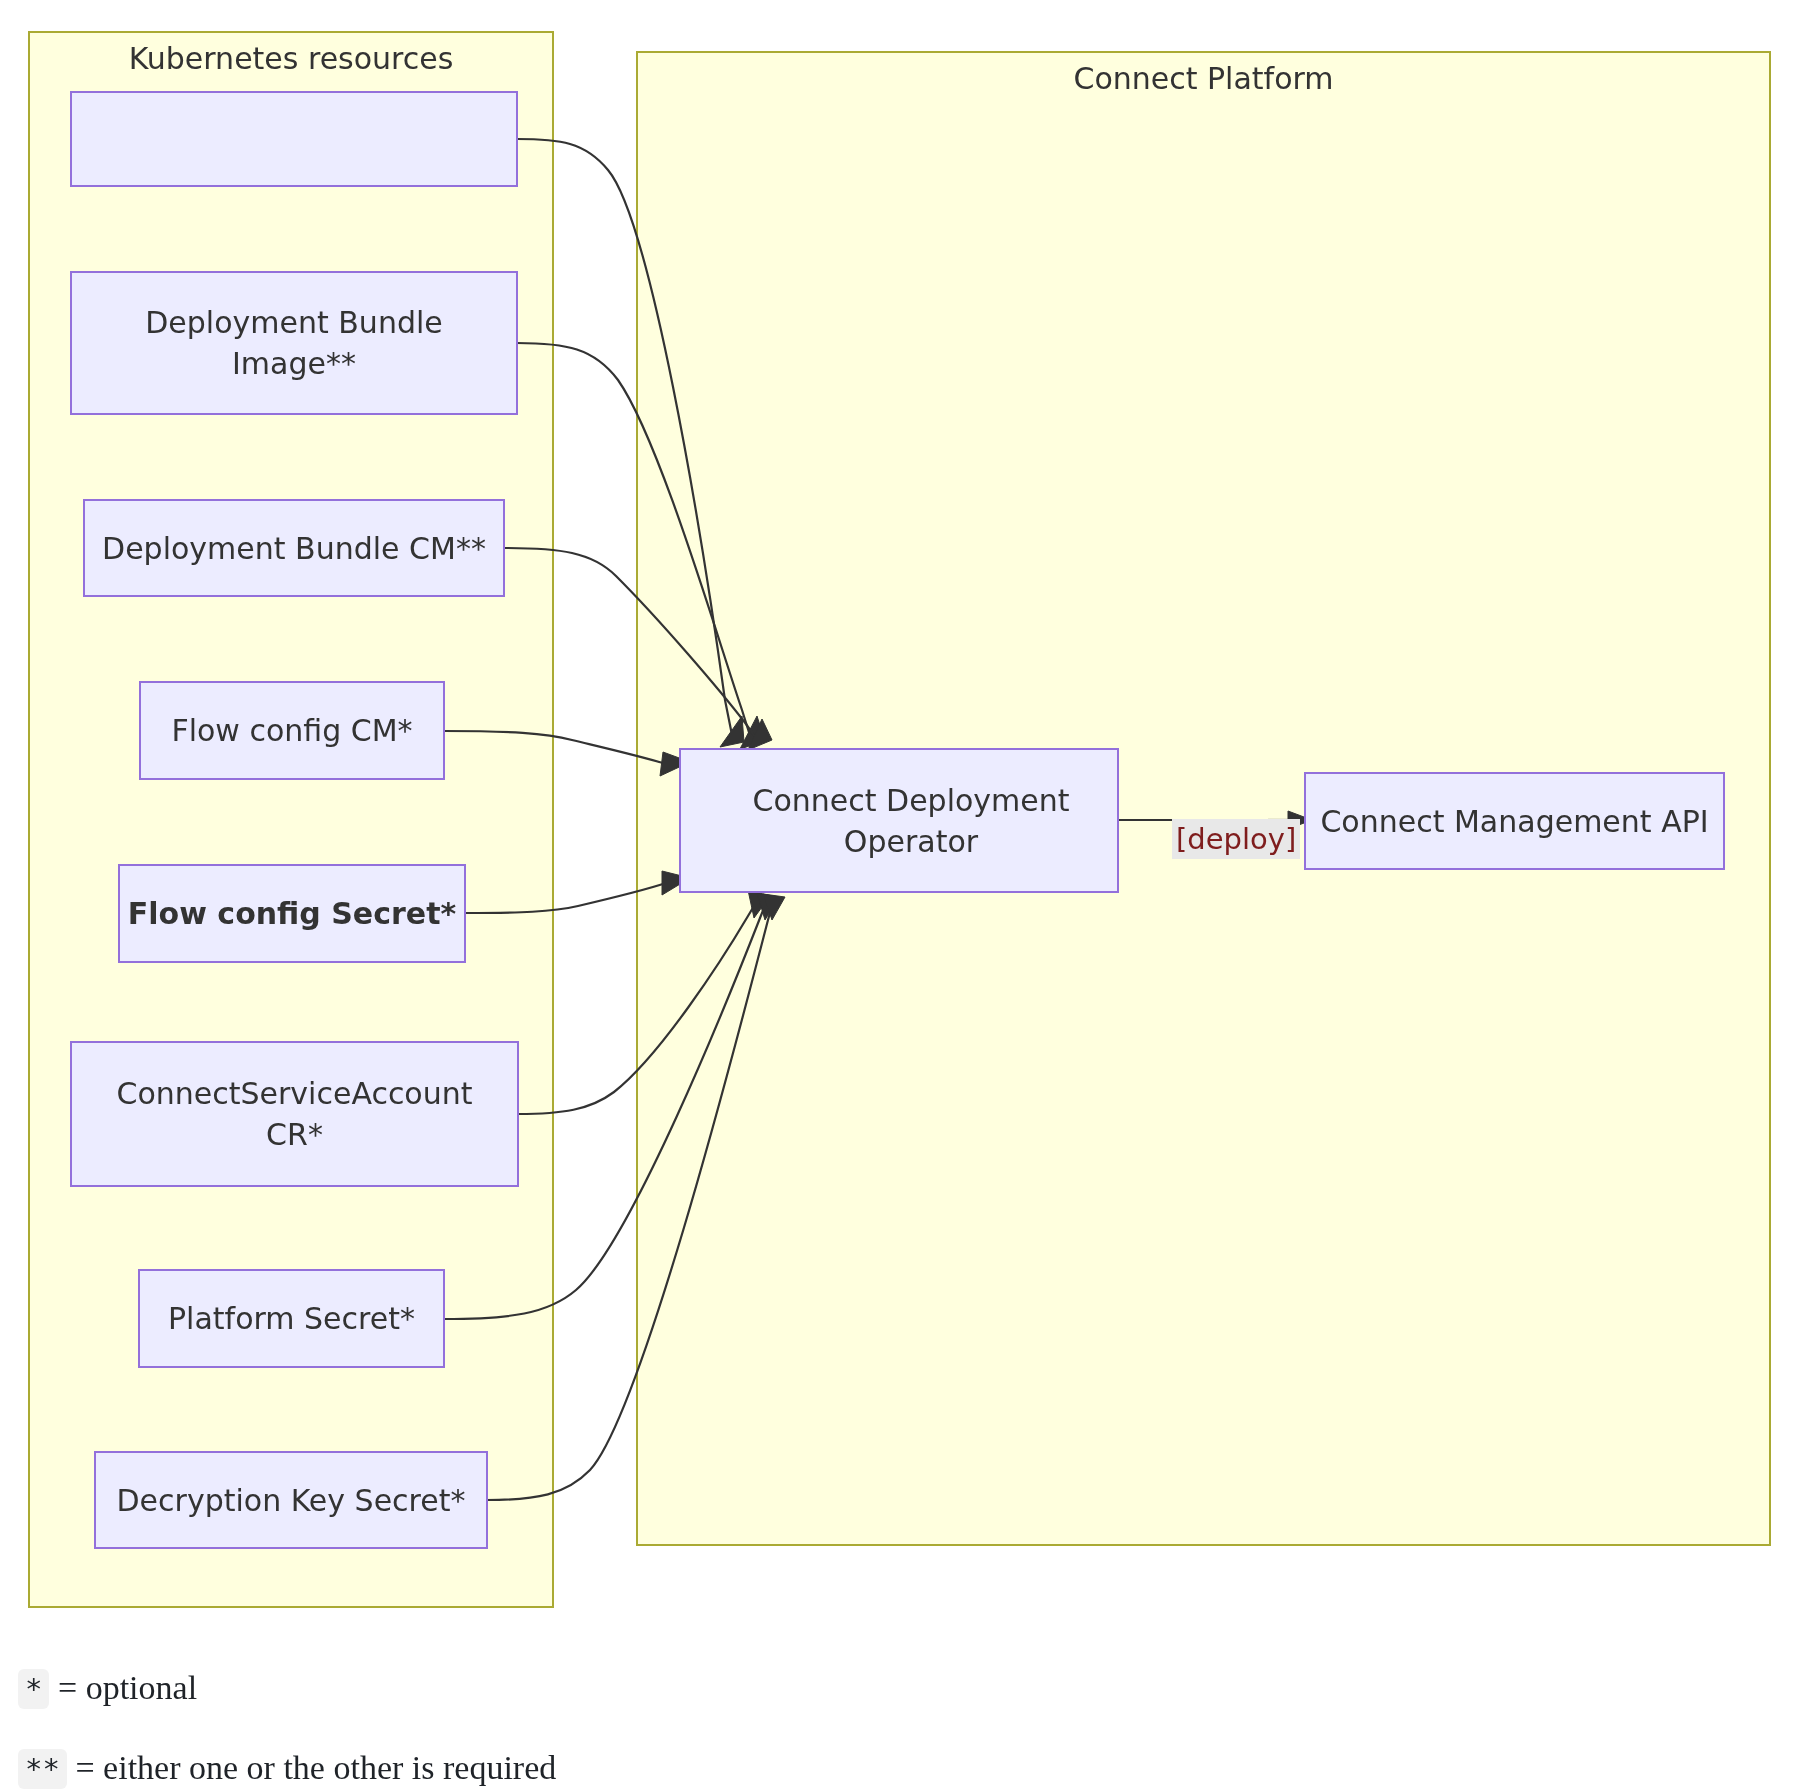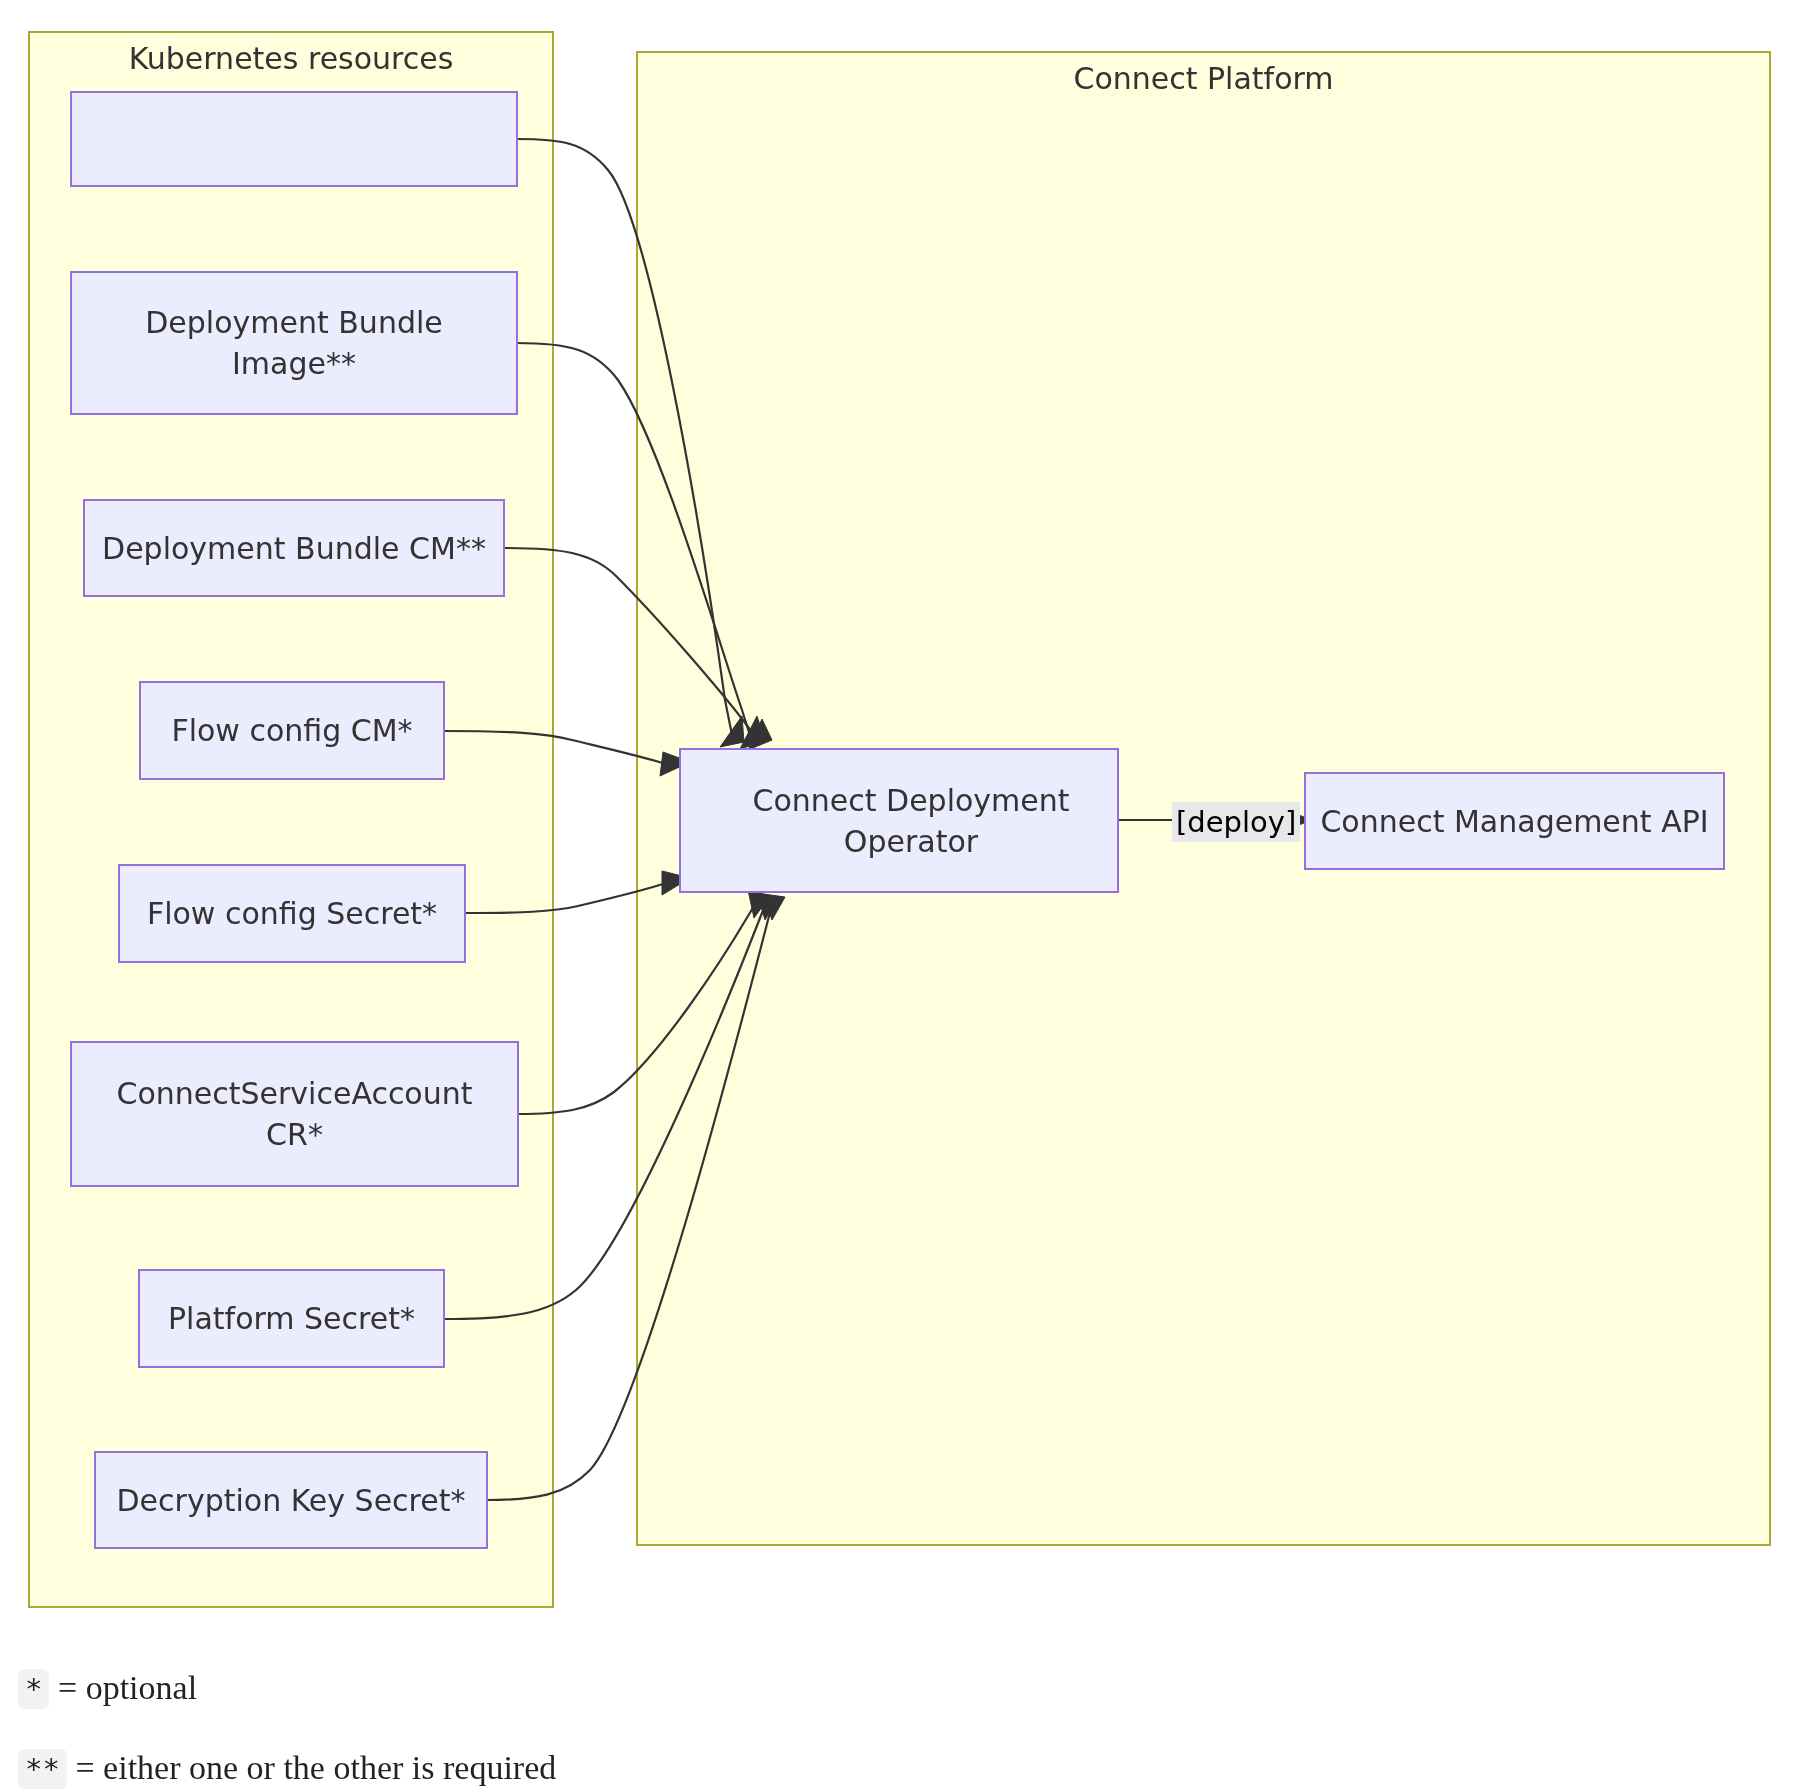--- a/index.html
+++ b/index.html
@@ -58,27 +58,28 @@
   }
   .node-label {
     font-size: 30px;
   }
   .cluster-label {
     font-size: 30px;
   }
   .edge-label {
     position: absolute;
     background: #e8e8e8;
-    color: #000000;
+    color: #7f1d1d;
     font-size: 29px;
     font-family: "DejaVu Sans", "Liberation Sans", sans-serif;
     padding: 2px 4px;
     line-height: 36px;
     text-align: center;
     white-space: nowrap;
+    margin-top: 17px;
   }
   .legend {
     position: absolute;
     left: 18px;
     font-family: "Liberation Serif", "DejaVu Serif", serif;
     font-size: 34px;
     color: #1f2328;
     line-height: 46px;
     white-space: nowrap;
   }
@@ -153,21 +154,21 @@
     <rect class="node-rect" x="1305" y="773" width="419" height="96"></rect>
   </svg>
 
   <div class="cluster-label" style="left:29px; top:38px; width:524px;">Kubernetes resources</div>
   <div class="cluster-label" style="left:637px; top:58px; width:1133px;">Connect Platform</div>
 
   <div class="node-label" style="left:71px; top:302px; width:446px;">Deployment Bundle
 Image**</div>
   <div class="node-label" style="left:84px; top:528px; width:420px;">Deployment Bundle CM**</div>
   <div class="node-label" style="left:140px; top:710px; width:304px;">Flow config CM*</div>
-  <div class="node-label" style="left:119px; top:893px; width:346px;">Flow config Secret*</div>
+  <div class="node-label" style="left:119px; top:893px; width:346px;font-weight:bold;">Flow config Secret*</div>
   <div class="node-label" style="left:71px; top:1073px; width:447px;">ConnectServiceAccount
 CR*</div>
   <div class="node-label" style="left:139px; top:1298px; width:305px;">Platform Secret*</div>
   <div class="node-label" style="left:95px; top:1480px; width:392px;">Decryption Key Secret*</div>
   <div class="node-label" style="left:680px; top:780px; width:438px;padding-left:12px;">Connect Deployment
 Operator</div>
   <div class="node-label" style="left:1305px; top:801px; width:419px;">Connect Management API</div>
 
   <div class="edge-label" style="left:1172px; top:802px;">[deploy]</div>
 

